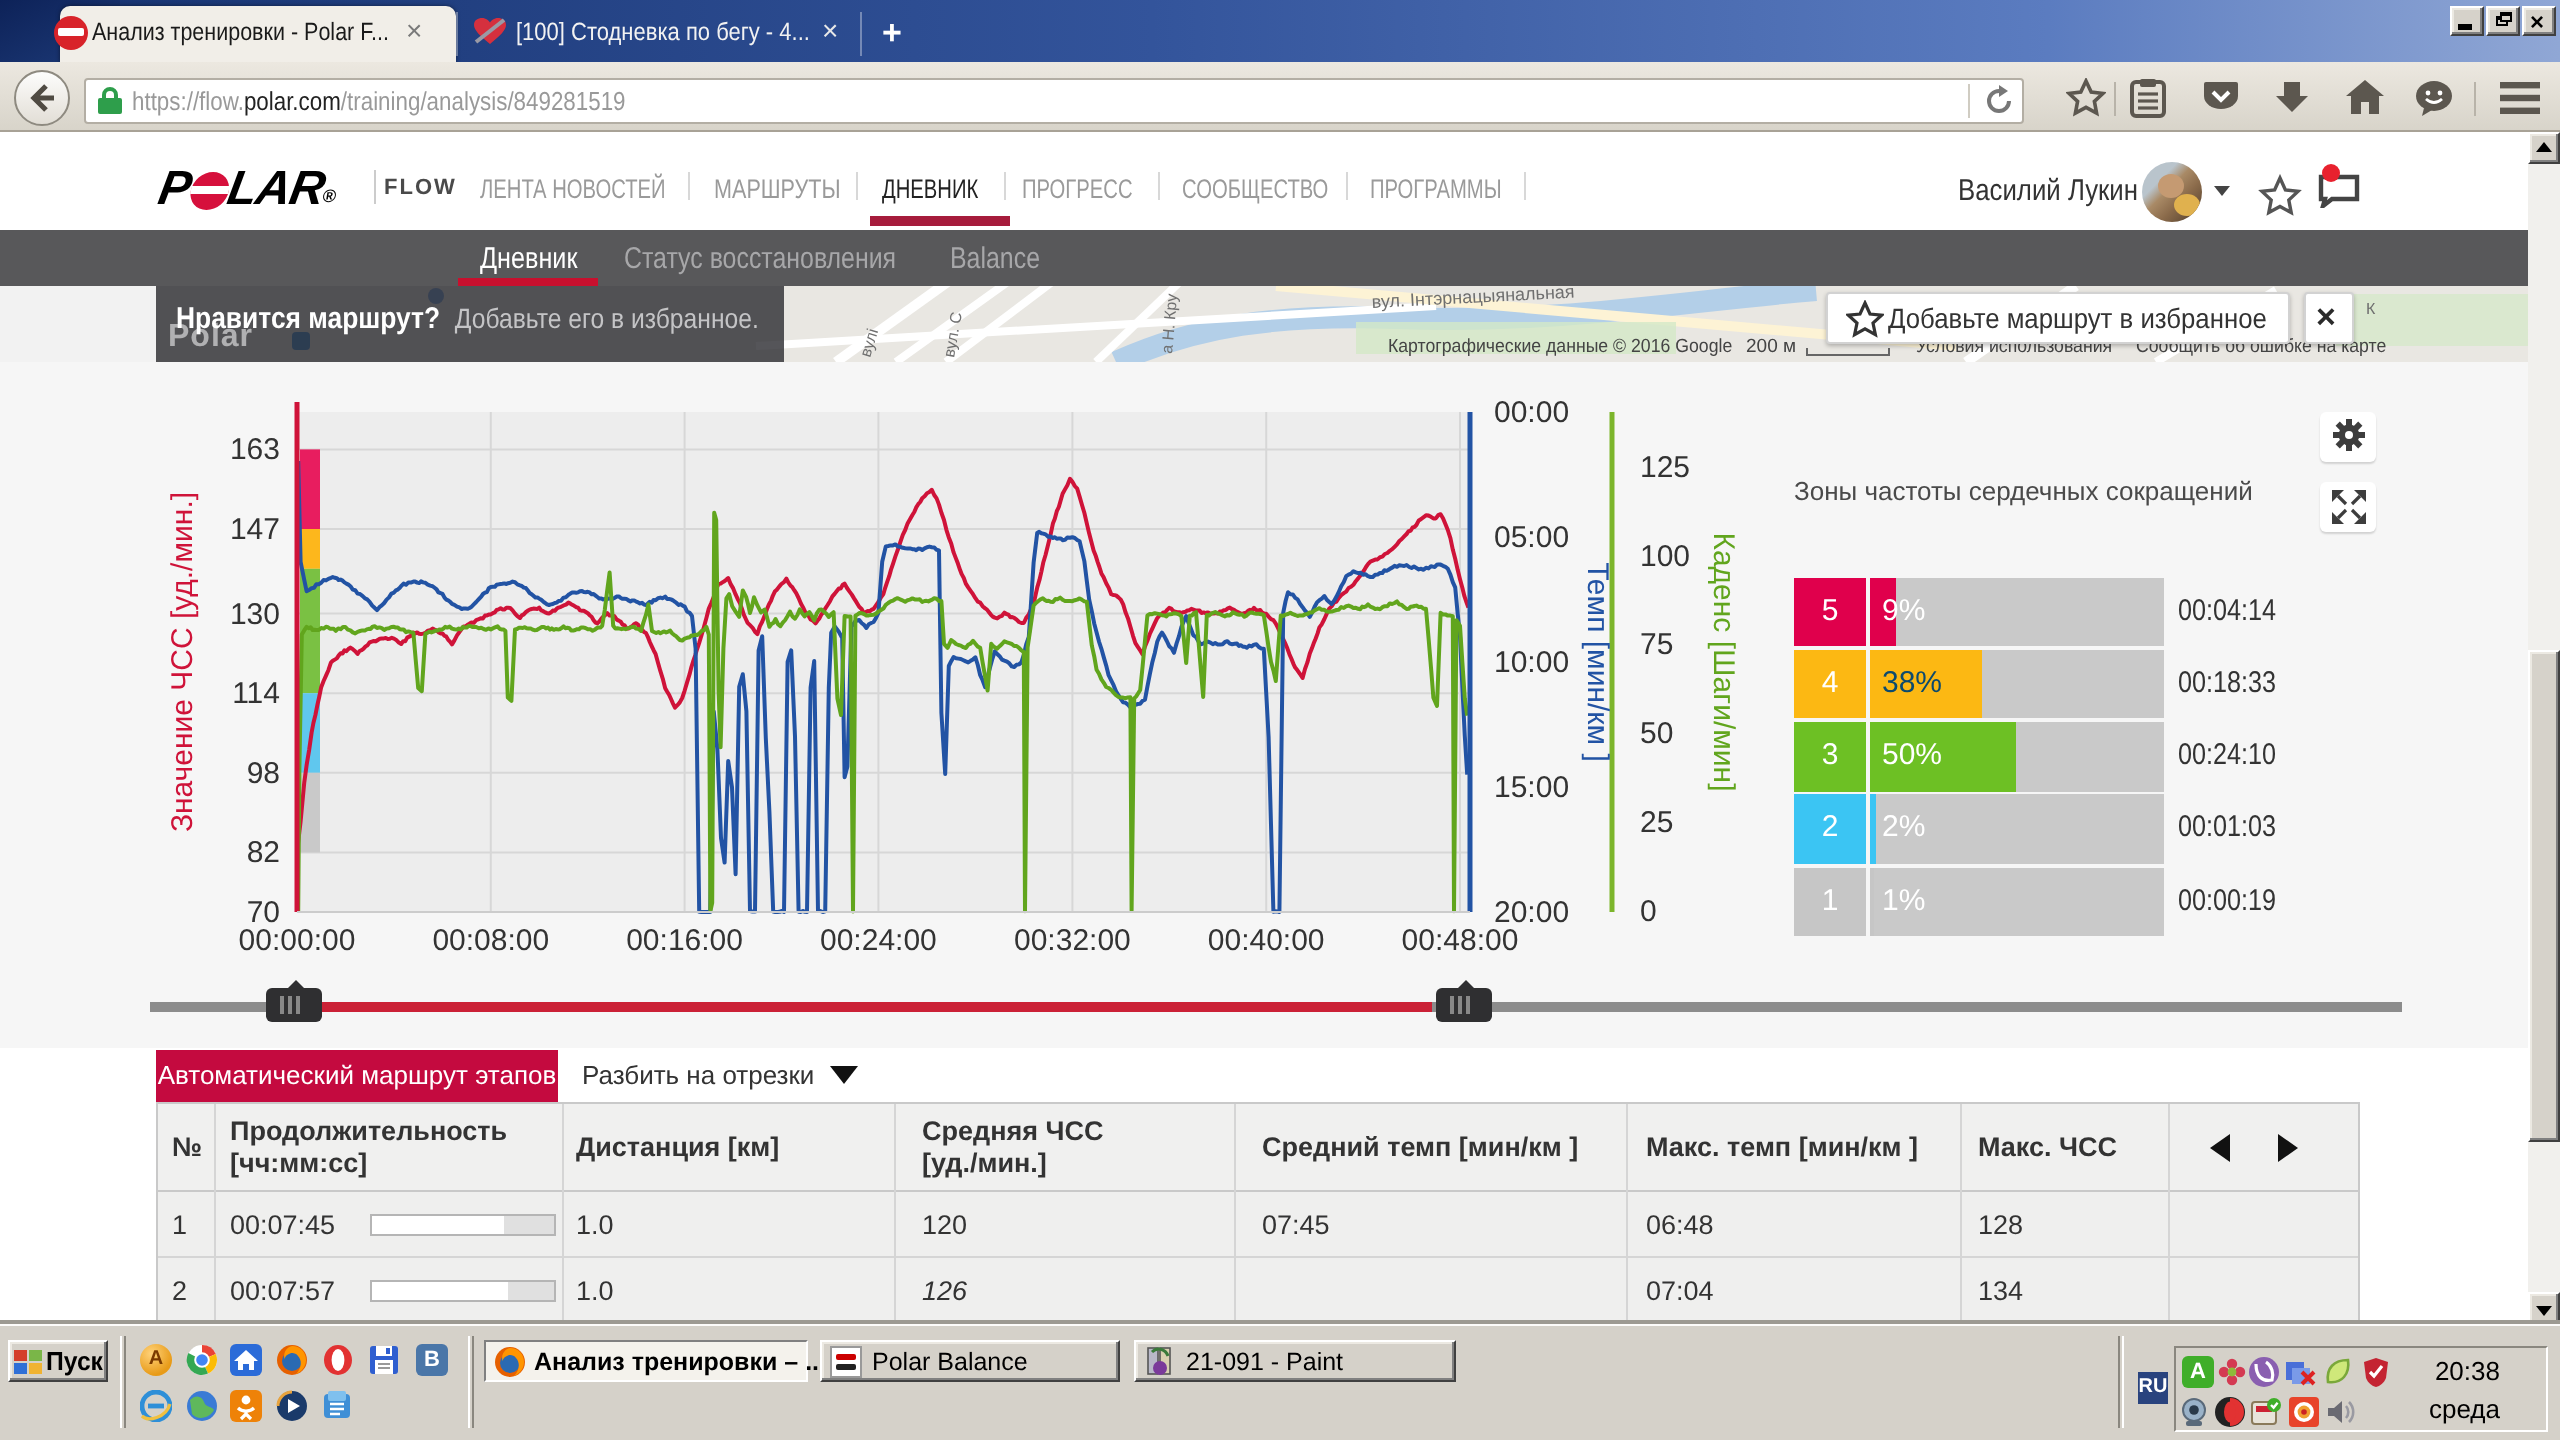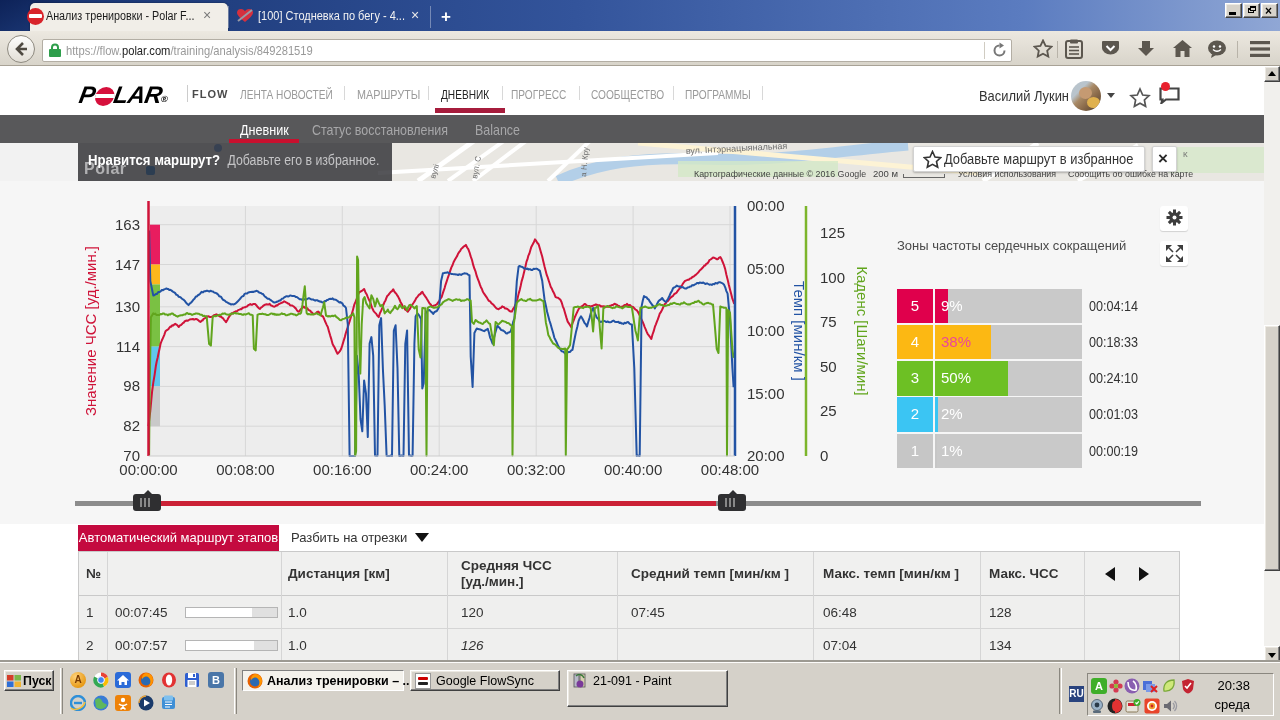--- a/index.html
+++ b/index.html
@@ -254,21 +254,21 @@
     </svg></div>
 <div class="abs" style="left:897px;top:233px;width:270px;font-size:13px;color:#4a4a4a;line-height:26px;">Зоны частоты сердечных сокращений</div>
 <div class="abs" style="left:897px;top:288.5px;width:36px;height:34.5px;background:#e0004c;color:#fff;font-size:15px;text-align:center;line-height:34.5px;">5</div>
 <div class="abs" style="left:935px;top:288.5px;width:146.5px;height:34.5px;background:#c9c9c9;"></div>
 <div class="abs" style="left:935px;top:288.5px;width:13.2px;height:34.5px;background:#e0004c;"></div>
 <div class="abs" style="left:941px;top:288.5px;height:34.5px;color:#fff;font-size:15px;line-height:34.5px;">9%</div>
 <div class="abs" style="left:1089px;top:288.5px;height:34.5px;color:#333;font-size:15px;line-height:34.5px;transform:scaleX(.84);transform-origin:left;">00:04:14</div>
 <div class="abs" style="left:897px;top:324.8px;width:36px;height:34.5px;background:#fcb813;color:#fff;font-size:15px;text-align:center;line-height:34.5px;">4</div>
 <div class="abs" style="left:935px;top:324.8px;width:146.5px;height:34.5px;background:#c9c9c9;"></div>
 <div class="abs" style="left:935px;top:324.8px;width:55.7px;height:34.5px;background:#fcb813;"></div>
-<div class="abs" style="left:941px;top:324.8px;height:25px;color:#ec4899;font-size:15px;line-height:34.5px;">38%</div>
+<div class="abs" style="left:941px;top:324.8px;height:25px;color:#0c4a6e;font-size:15px;line-height:34.5px;">38%</div>
 <div class="abs" style="left:1089px;top:324.8px;height:34.5px;color:#333;font-size:15px;line-height:34.5px;transform:scaleX(.84);transform-origin:left;">00:18:33</div>
 <div class="abs" style="left:897px;top:361.1px;width:36px;height:34.5px;background:#6dc024;color:#fff;font-size:15px;text-align:center;line-height:34.5px;">3</div>
 <div class="abs" style="left:935px;top:361.1px;width:146.5px;height:34.5px;background:#c9c9c9;"></div>
 <div class="abs" style="left:935px;top:361.1px;width:73.2px;height:34.5px;background:#6dc024;"></div>
 <div class="abs" style="left:941px;top:361.1px;height:34.5px;color:#fff;font-size:15px;line-height:34.5px;">50%</div>
 <div class="abs" style="left:1089px;top:361.1px;height:34.5px;color:#333;font-size:15px;line-height:34.5px;transform:scaleX(.84);transform-origin:left;">00:24:10</div>
 <div class="abs" style="left:897px;top:397.4px;width:36px;height:34.5px;background:#3bc5f3;color:#fff;font-size:15px;text-align:center;line-height:34.5px;">2</div>
 <div class="abs" style="left:935px;top:397.4px;width:146.5px;height:34.5px;background:#c9c9c9;"></div>
 <div class="abs" style="left:935px;top:397.4px;width:2.9px;height:34.5px;background:#3bc5f3;"></div>
 <div class="abs" style="left:941px;top:397.4px;height:34.5px;color:#fff;font-size:15px;line-height:34.5px;">2%</div>
@@ -302,20 +302,21 @@
 
   <div style="position:absolute;left:28px;top:0;width:1px;height:110px;background:#d5d5d5;"></div>
     <div style="position:absolute;left:202px;top:0;width:1px;height:110px;background:#d5d5d5;"></div>
     <div style="position:absolute;left:368px;top:0;width:1px;height:110px;background:#d5d5d5;"></div>
     <div style="position:absolute;left:538px;top:0;width:1px;height:110px;background:#d5d5d5;"></div>
     <div style="position:absolute;left:734px;top:0;width:1px;height:110px;background:#d5d5d5;"></div>
     <div style="position:absolute;left:901px;top:0;width:1px;height:110px;background:#d5d5d5;"></div>
     <div style="position:absolute;left:1005px;top:0;width:1px;height:110px;background:#d5d5d5;"></div>
 
   <div style="position:absolute;left:7px;top:14px;font-weight:bold;">№</div>
+  <div style="position:absolute;left:36px;top:6px;font-weight:bold;line-height:16px;">Продолжительность<br>[чч:мм:сс]</div>
   <div style="position:absolute;left:209px;top:14px;font-weight:bold;">Дистанция [км]</div>
   <div style="position:absolute;left:382px;top:6px;font-weight:bold;line-height:16px;">Средняя ЧСС<br>[уд./мин.]</div>
   <div style="position:absolute;left:552px;top:14px;font-weight:bold;">Средний темп [мин/км ]</div>
   <div style="position:absolute;left:744px;top:14px;font-weight:bold;">Макс. темп [мин/км ]</div>
   <div style="position:absolute;left:910px;top:14px;font-weight:bold;">Макс. ЧСС</div>
   <div style="position:absolute;left:1026px;top:15px;width:0;height:0;border-top:7px solid transparent;border-bottom:7px solid transparent;border-right:10px solid #111;"></div>
   <div style="position:absolute;left:1060px;top:15px;width:0;height:0;border-top:7px solid transparent;border-bottom:7px solid transparent;border-left:10px solid #111;"></div>
 
   <div style="position:absolute;left:7px;top:53px;">1</div>
   <div style="position:absolute;left:36px;top:53px;">00:07:45</div>
@@ -430,23 +431,23 @@
         <circle cx="8" cy="8.5" r="5" fill="#2a6ab2"></circle>
         <path d="M8 1 C12 1 15 4 15 8 C15 11 13 14 10 15 C13 12 13 8 11 6 C10 4.7 8.5 4.3 7 4.7 C5.5 5.2 4.6 6 4.3 7.5 C3.4 5 5 1.5 8 1 Z" fill="#ff9500"></path>
       </svg></span>
   <span style="position:absolute;left:24px;top:3px;font-size:12.5px;font-weight:bold;color:#000;white-space:nowrap;">Анализ тренировки – ...</span>
 </div>
 <div class="abs bevel-out" style="left:410px;top:670px;width:150px;height:21px;background:#d5d1c9;">
   <span style="position:absolute;left:4px;top:2px;width:16px;height:16px;background:#fff;border:1px solid #999;">
       <span style="position:absolute;left:2px;top:3px;width:10px;height:3px;background:#c00;border-radius:1px;"></span>
       <span style="position:absolute;left:2px;top:8px;width:10px;height:3px;background:#222;border-radius:1px;"></span>
     </span>
-  <span style="position:absolute;left:25px;top:3px;font-size:12.5px;color:#000;white-space:nowrap;">Google FlowSync</span>
+  <span style="position:absolute;left:25px;top:3px;font-size:12.5px;color:#000;white-space:nowrap;">Polar Balance</span>
 </div>
-<div class="abs bevel-out" style="left:567px;top:670px;width:161px;height:37px;background:#d5d1c9;">
+<div class="abs bevel-out" style="left:567px;top:670px;width:161px;height:21px;background:#d5d1c9;">
   <span style="position:absolute;left:4px;top:2px;width:16px;height:16px;"><svg width="16" height="16">
         <rect x="2" y="1" width="5" height="13" fill="#b8b8c8" stroke="#555" stroke-width="0.8"></rect>
         <rect x="8" y="1" width="5" height="13" fill="#d8d0b0" stroke="#555" stroke-width="0.8"></rect>
         <circle cx="8" cy="11" r="3.5" fill="#7a3a9a"></circle>
         <path d="M4 3 C7 0 11 2 12 5" stroke="#3a7a3a" stroke-width="1.5" fill="none"></path>
       </svg></span>
   <span style="position:absolute;left:25px;top:3px;font-size:12.5px;color:#000;white-space:nowrap;">21-091 - Paint</span>
 </div>
 <div class="abs" style="left:1059px;top:668px;width:3px;height:46px;border-left:1px solid #8a877f;border-right:1px solid #fff;"></div>
 <div class="abs" style="left:1069px;top:686px;width:15px;height:16px;background:#29437e;color:#fff;font-size:10px;font-weight:bold;text-align:center;line-height:16px;">RU</div>

